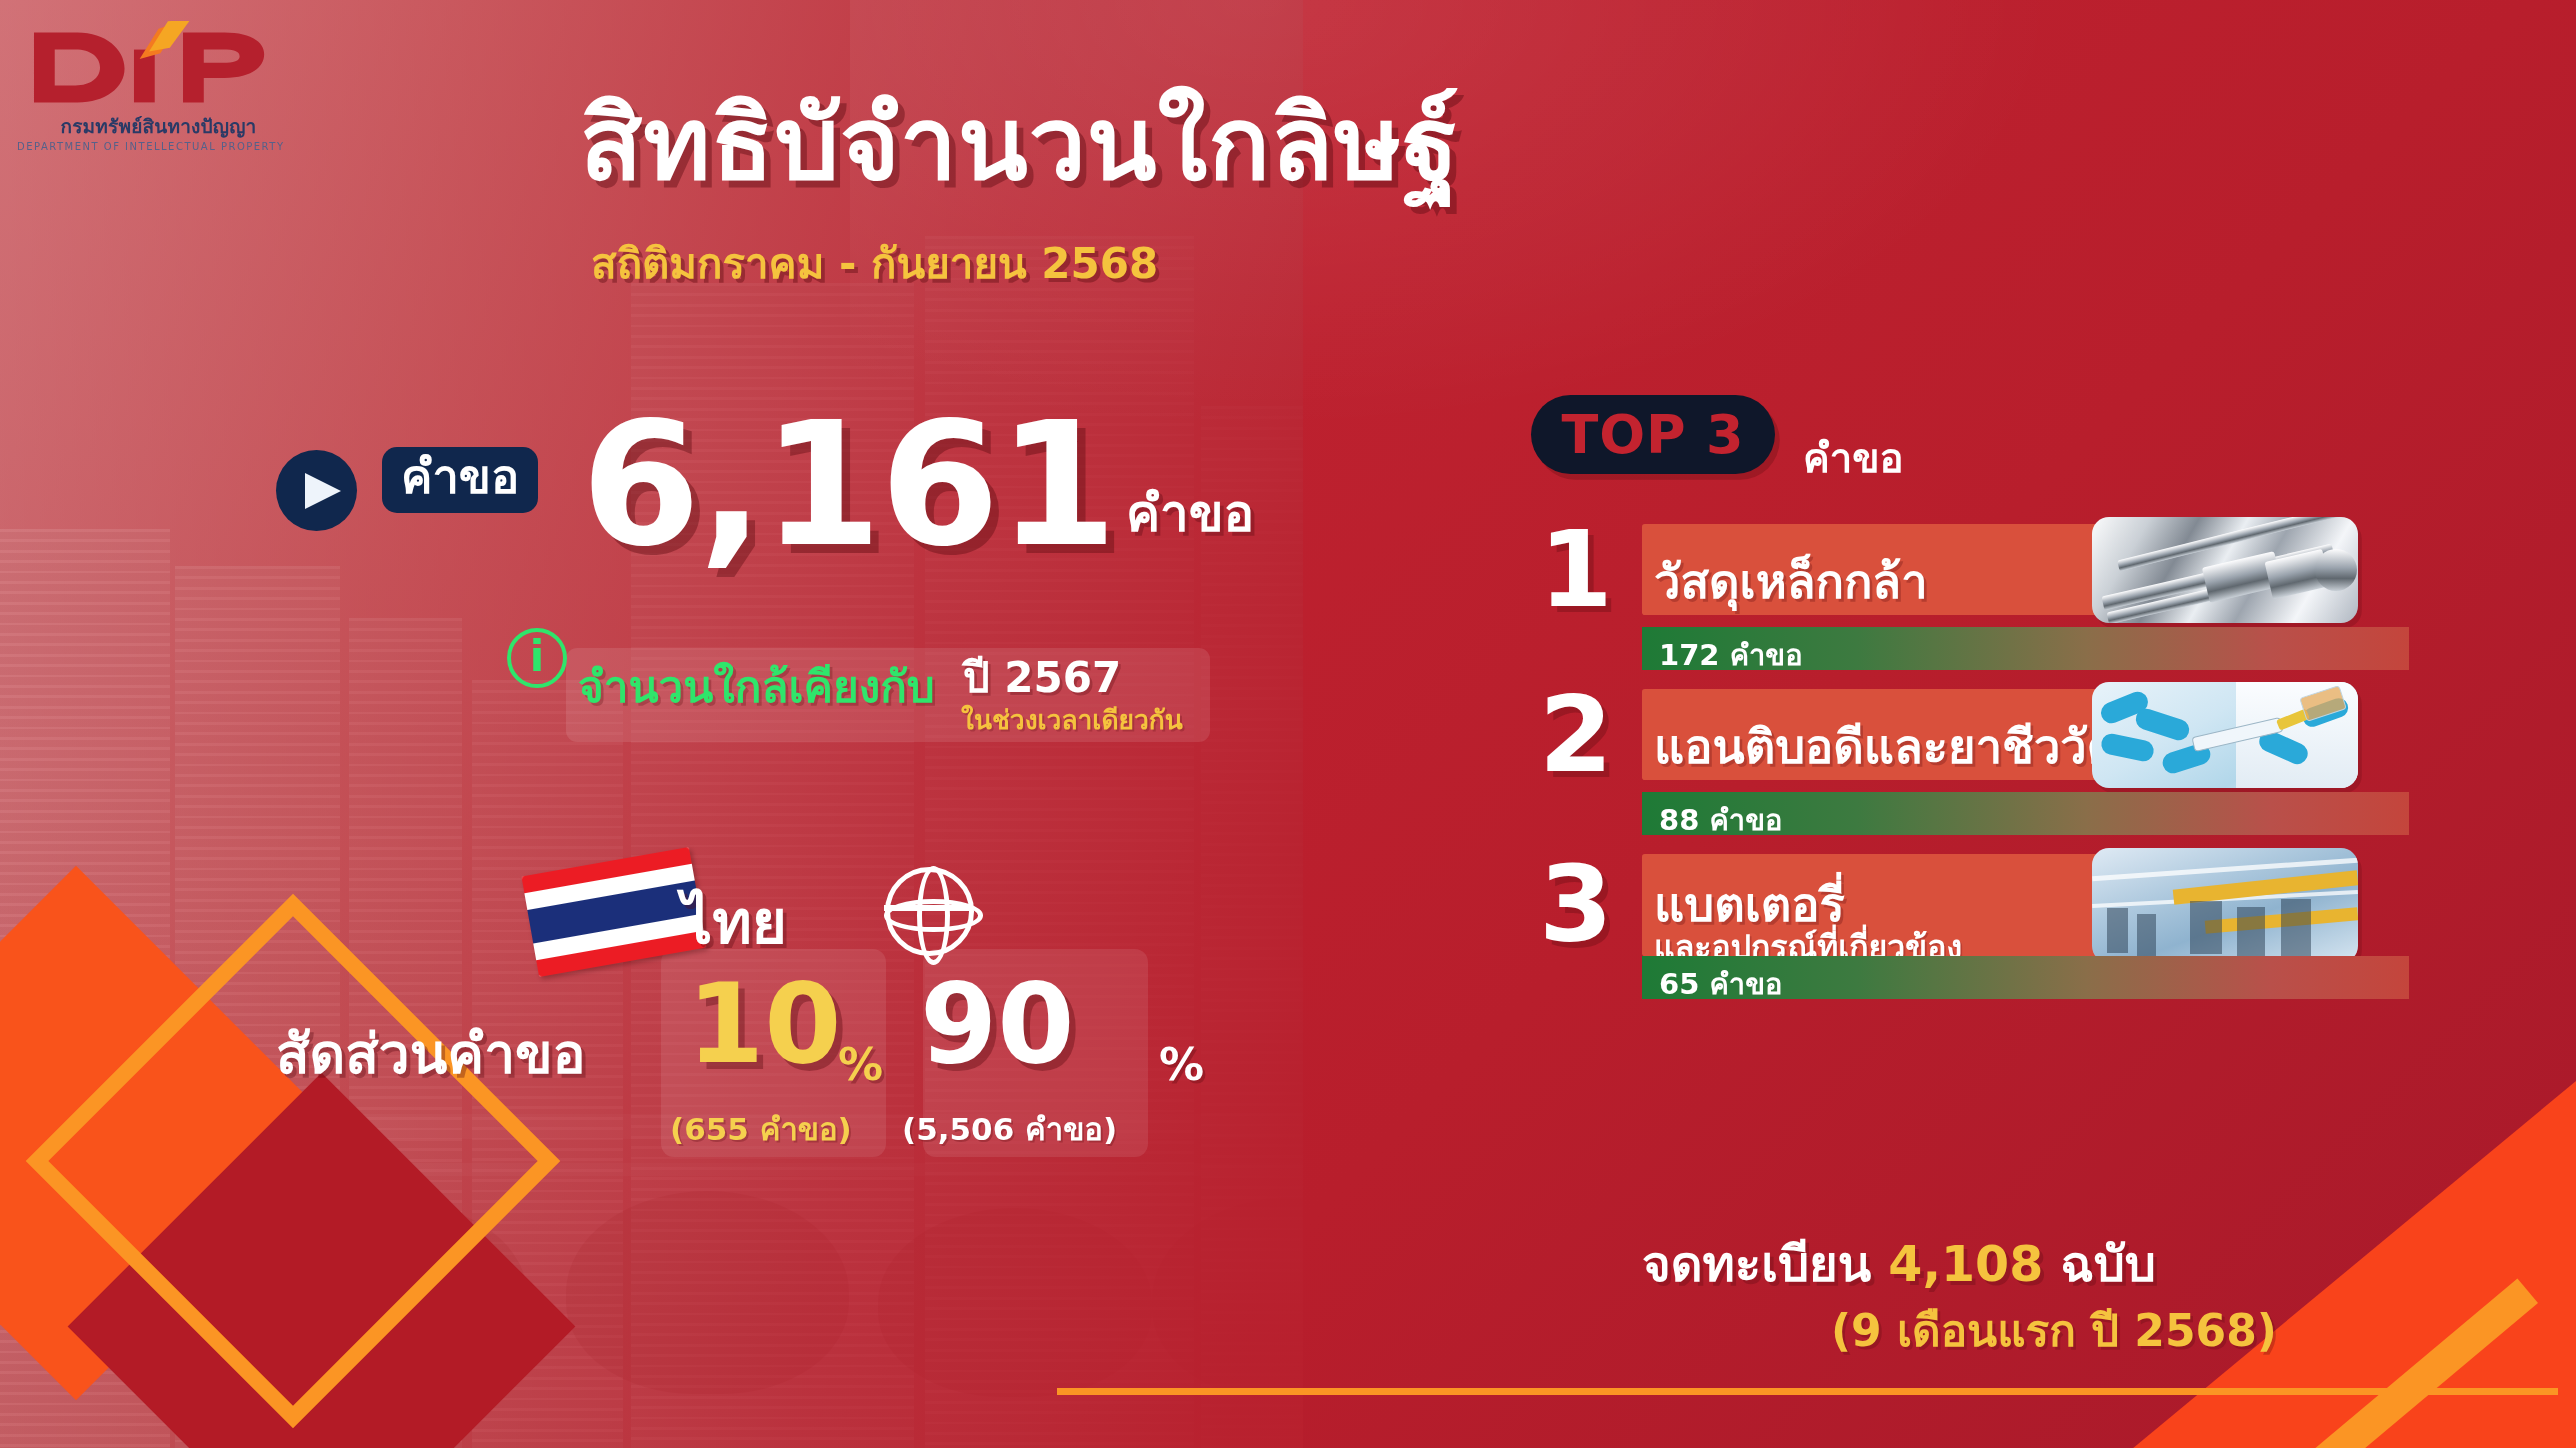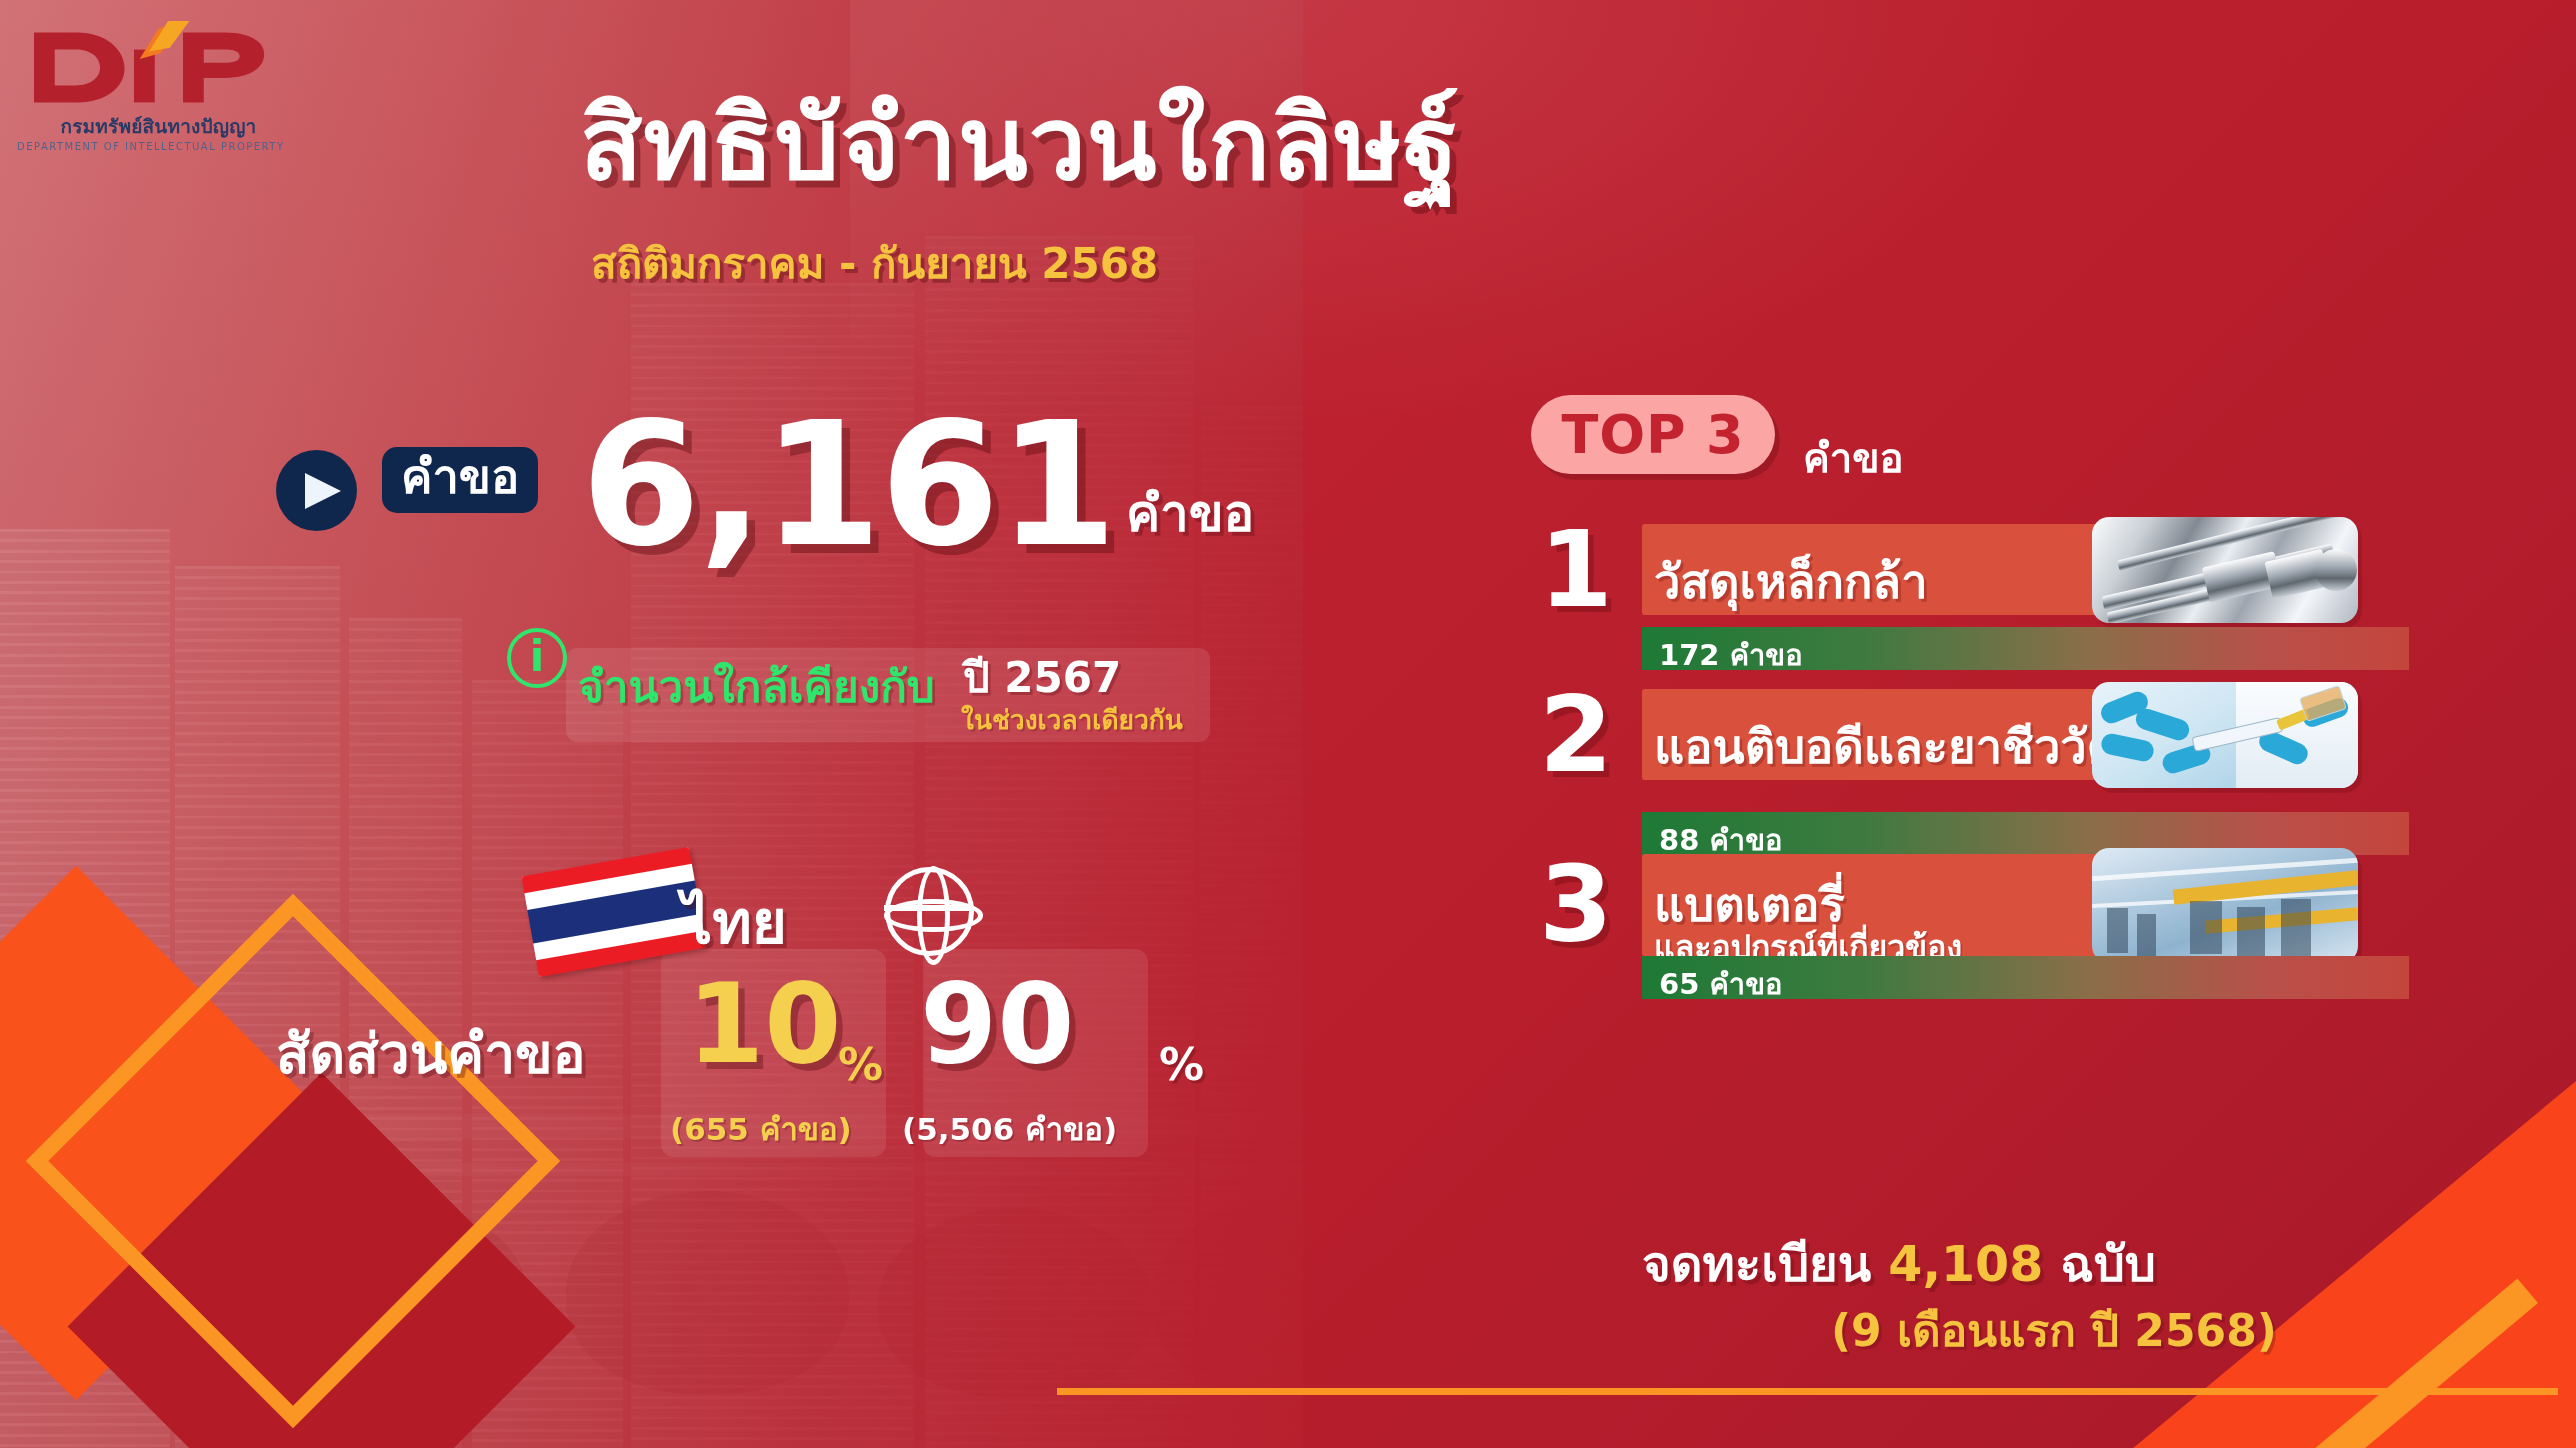--- a/index.html
+++ b/index.html
@@ -244,21 +244,21 @@
   .pct-sub{
     position:absolute; font-size:31px; font-weight:bold; white-space:nowrap;
     text-shadow:1.9px 1.9px 0 rgba(90,10,16,.28);
   }
   .pct-sub.thai{ left:670px; top:1104px; color:#f5d04e; }
   .pct-sub.foreign{ left:902px; top:1104px; color:#ffffff; }
 
   
   .top3-pill{
     position:absolute; left:1531px; top:395px;
-    width:244px; height:79px; background:#fca5a5; border-radius:42px;
+    width:244px; height:79px; background:#0f172a; border-radius:42px;
     box-shadow:4.7px 5.7px 0 rgba(90,10,16,.28);
   }
   .top3-pill span{
     display:block; text-align:center; line-height:79px;
     font-size:54px; font-weight:bold; color:#c3232f; letter-spacing:0.9px;
   }
   .top3-suffix{
     position:absolute; left:1803px; top:426px;
     font-size:40px; font-weight:bold; color:#fff;
   }
@@ -456,21 +456,21 @@
     <div class="cap" style="left:7.6px;  top:15px; width:49px; height:21px; transform:rotate(-22deg);"></div>
     <div class="cap" style="left:43px; top:32px; width:55px; height:21px; transform:rotate(18deg);"></div>
     <div class="cap" style="left:9.4px; top:55px; width:53px; height:21px; transform:rotate(12deg);"></div>
     <div class="cap" style="left:70px; top:66px; width:49px; height:21px; transform:rotate(-18deg);"></div>
     <div class="cap" style="left:166px;top:55px; width:51px; height:21px; transform:rotate(24deg);"></div>
     <div class="cap" style="left:210px;top:21px; width:47px; height:19px; transform:rotate(-20deg);"></div>
     <div class="syringe" style="left:100px; top:45px; width:91px; height:15px; transform:rotate(-13deg);"></div>
     <div style="position:absolute;left:185px;top:32px;width:32px;height:11.3px;background:#e8c53a;transform:rotate(-22deg);border-radius:2.8px;"></div>
     <div style="position:absolute;left:210px;top:9.4px;width:42px;height:24.5px;background:rgba(230,170,90,.75);border:1.9px solid #bfd4e0;border-radius:3.8px;transform:rotate(-18deg);"></div>
   </div>
-  <div class="count-bar" style="top:812px;padding-left:48px;">
+  <div class="count-bar" style="top:792px;padding-left:48px;">
     <span>88  คำขอ</span>
   </div>
 
   <div class="rank-row" style="top:854px;">
     <div class="bar" style="height:102px;"></div>
   </div>
   <div class="rank-num" style="top:852px;">3</div>
   <div class="rank-name" style="top:867px;">แบตเตอรี่</div>
   <div class="rank-name2" style="top:921px;">และอุปกรณ์ที่เกี่ยวข้อง</div>
   <div class="thumb factory" style="left:2092px; top:848px; width:266px; height:115px;">

